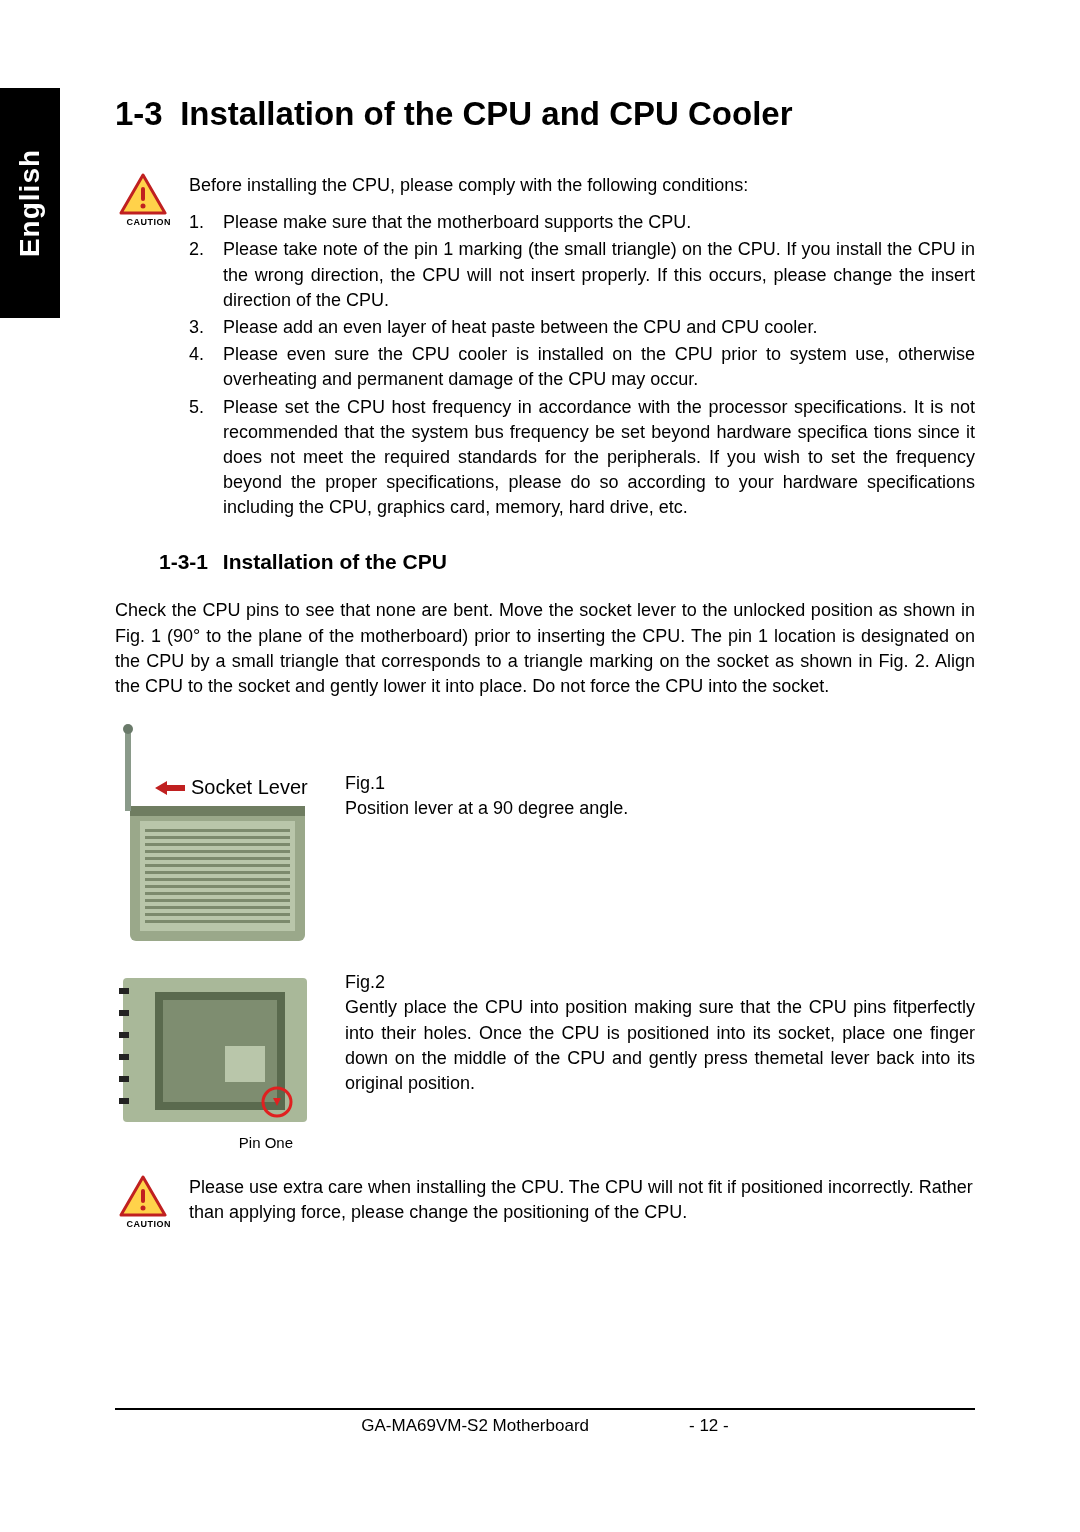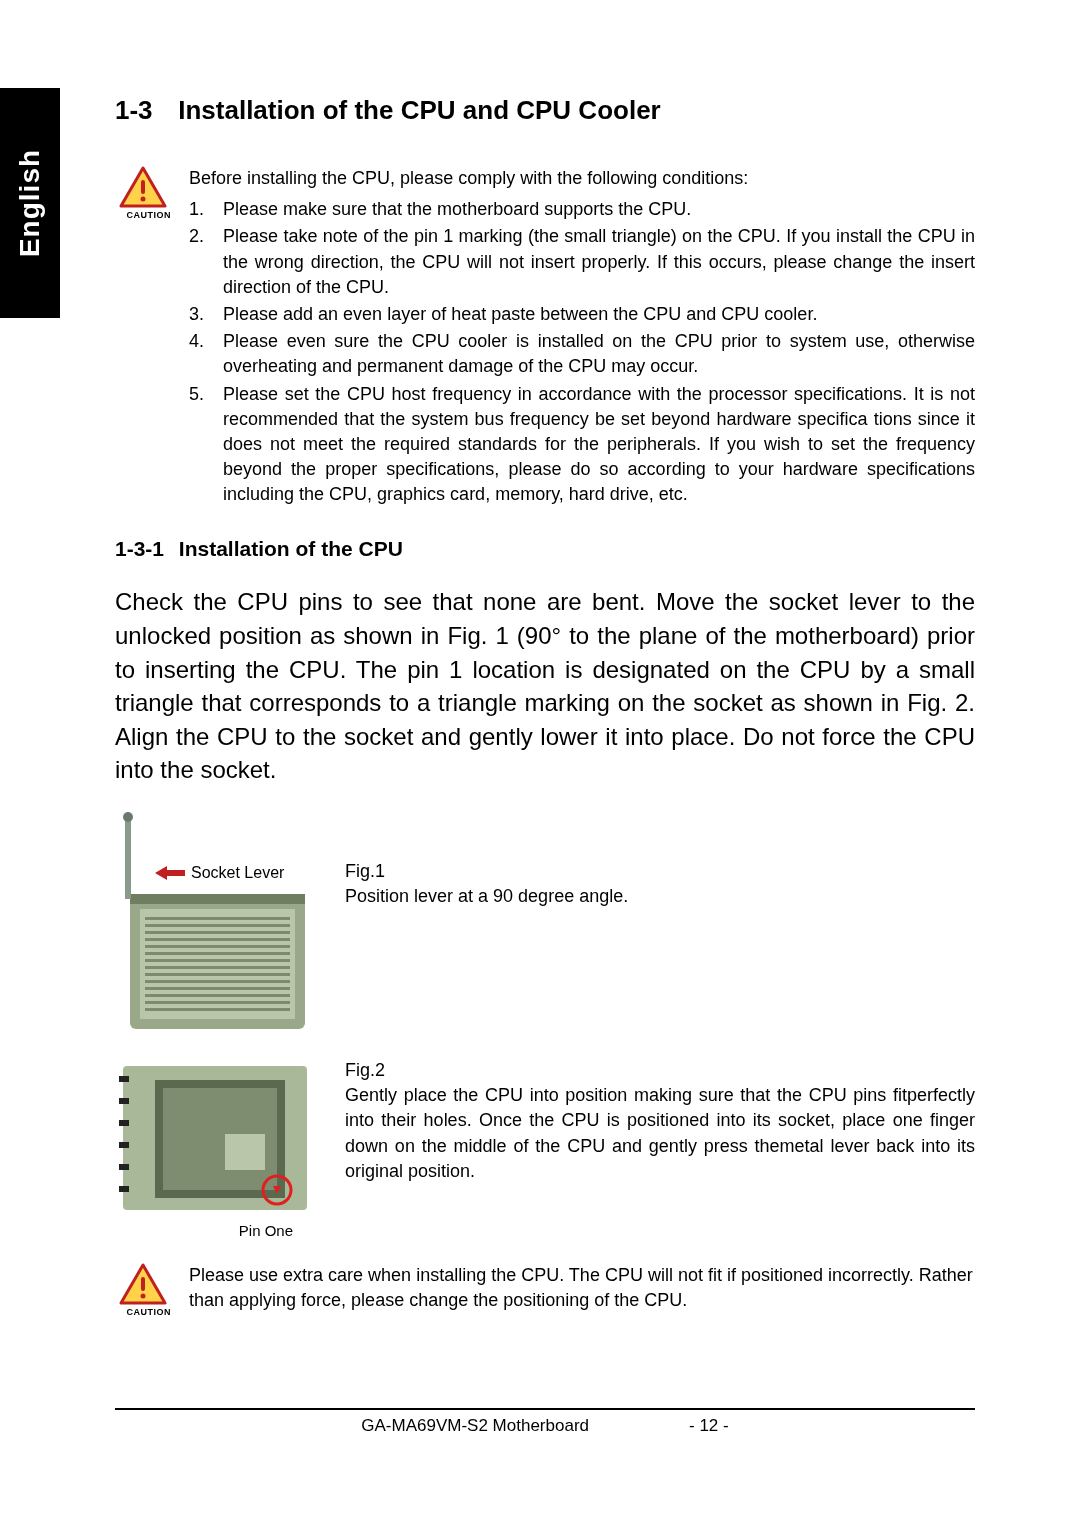--- a/index.html
+++ b/index.html
@@ -26,21 +26,21 @@
     justify-content: center;
   }
   .side-tab span {
     transform: rotate(-90deg);
     letter-spacing: 1px;
   }
   .page {
     padding: 95px 105px 0 115px;
   }
   h1 {
-    font-size: 26px;
+    font-size: 33px;
     font-weight: bold;
     margin-bottom: 40px;
   }
   h1 .secnum { display: inline-block; width: 56px; }
   .caution-block {
     display: flex;
     align-items: flex-start;
     gap: 18px;
     margin-bottom: 28px;
   }
@@ -54,21 +54,21 @@
     font-weight: bold;
     letter-spacing: 0.5px;
     margin-top: 2px;
     text-align: right;
   }
   .caution-text {
     flex: 1;
     font-size: 18px;
     line-height: 1.4;
   }
-  .caution-text .intro { margin-bottom: 6px; }
+  .caution-text .intro { margin-bottom: 12px; }
   ol.conditions {
     list-style: none;
     counter-reset: cond;
     padding-left: 0;
   }
   ol.conditions li {
     counter-increment: cond;
     position: relative;
     padding-left: 34px;
     margin-bottom: 2px;
@@ -78,23 +78,23 @@
     content: counter(cond) ".";
     position: absolute;
     left: 0;
   }
   h2 {
     font-size: 21px;
     font-weight: bold;
     margin-top: 24px;
     margin-bottom: 24px;
   }
-  h2 .secnum { display: inline-block; width: 58px; }
+  h2 .secnum { display: inline-block; width: 58px; margin-left: 44px; }
   .body-para {
-    font-size: 24px;
+    font-size: 18px;
     line-height: 1.4;
     text-align: justify;
     margin-bottom: 22px;
   }
   .fig-row {
     display: flex;
     align-items: flex-start;
     gap: 30px;
     margin-bottom: 24px;
   }
@@ -103,21 +103,21 @@
     position: relative;
   }
   .socket-svg { display: block; }
   .label-arrow {
     position: absolute;
     left: 40px;
     top: 55px;
     display: flex;
     align-items: center;
     gap: 6px;
-    font-size: 16px;
+    font-size: 20px;
   }
   .pin-one-label-row {
     display: flex;
     justify-content: flex-end;
     padding-right: 22px;
     font-size: 15px;
     margin-top: 4px;
   }
   .fig-caption {
     flex: 1;

